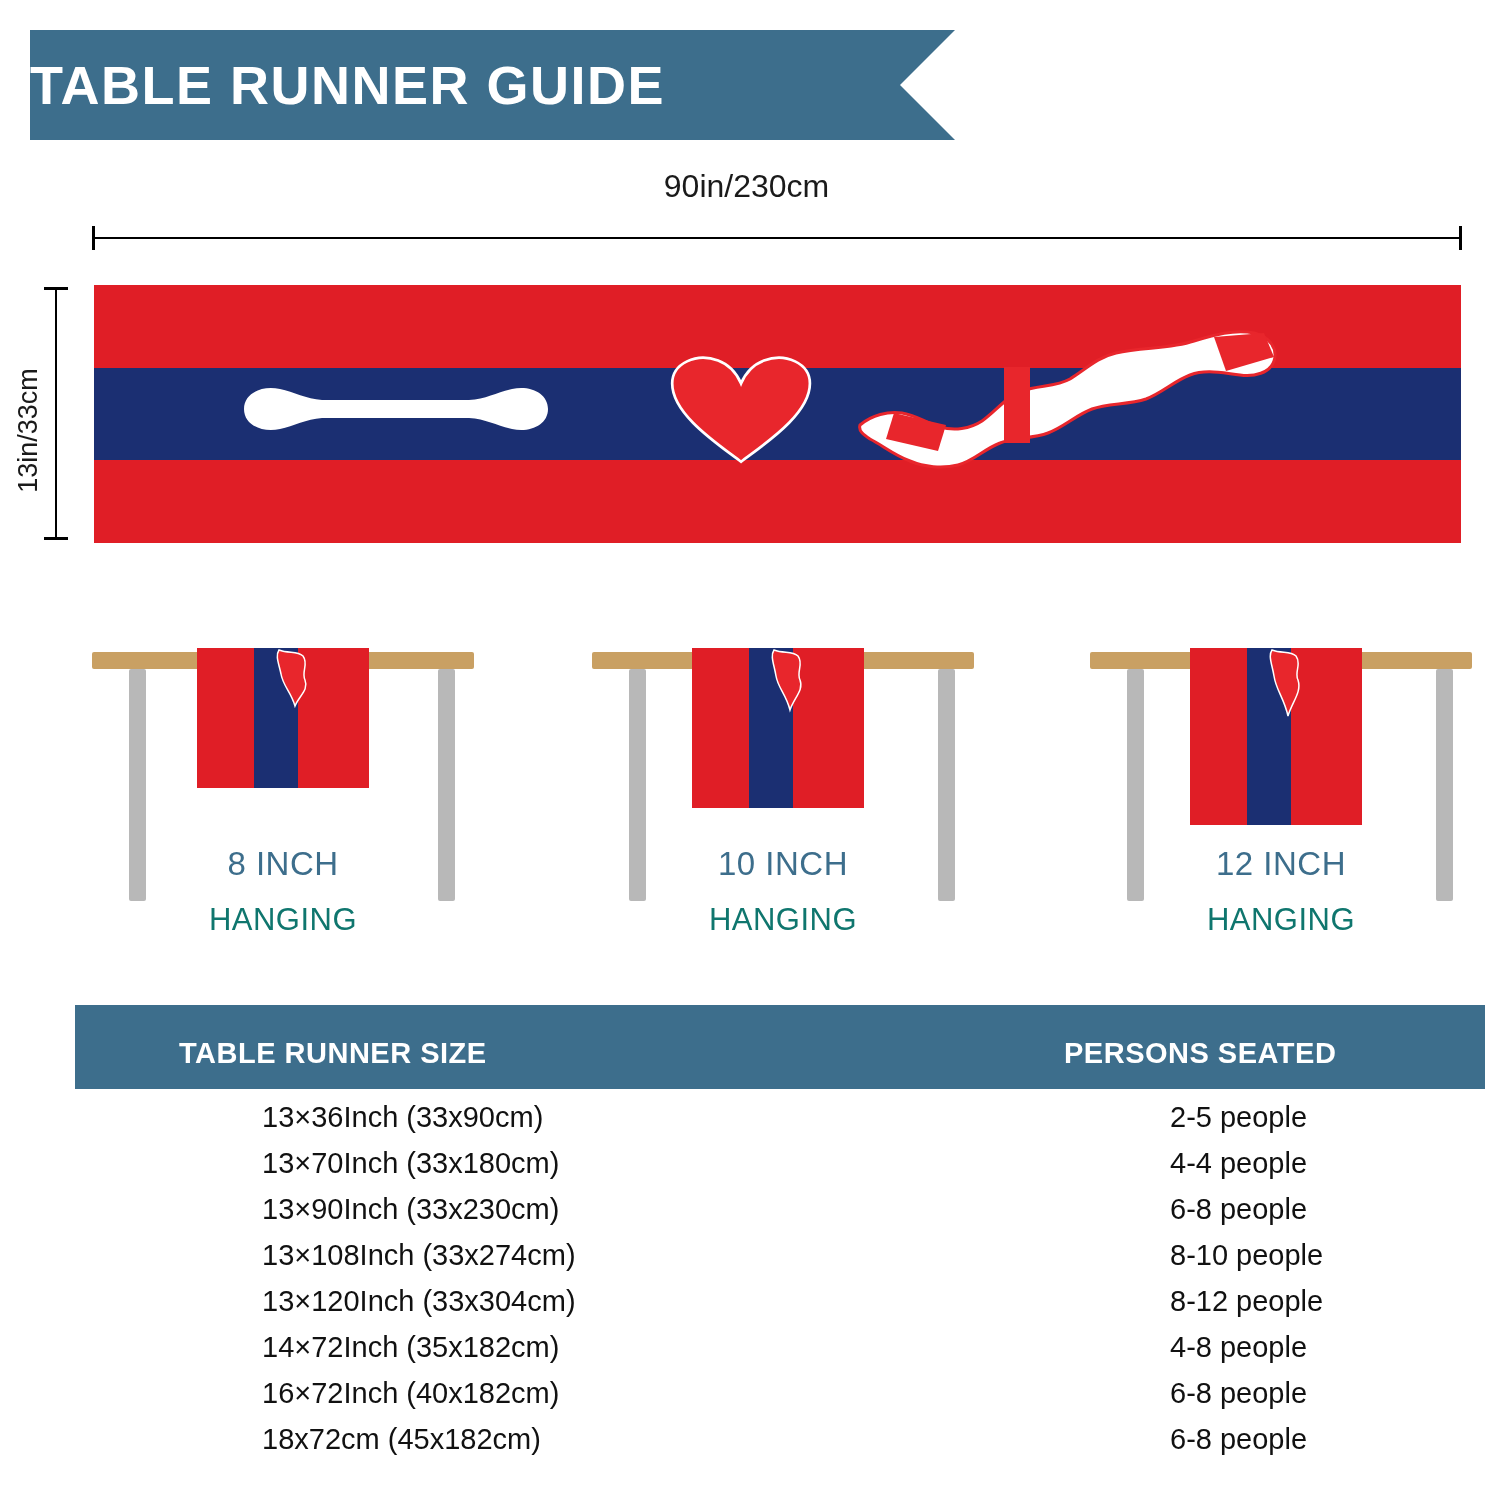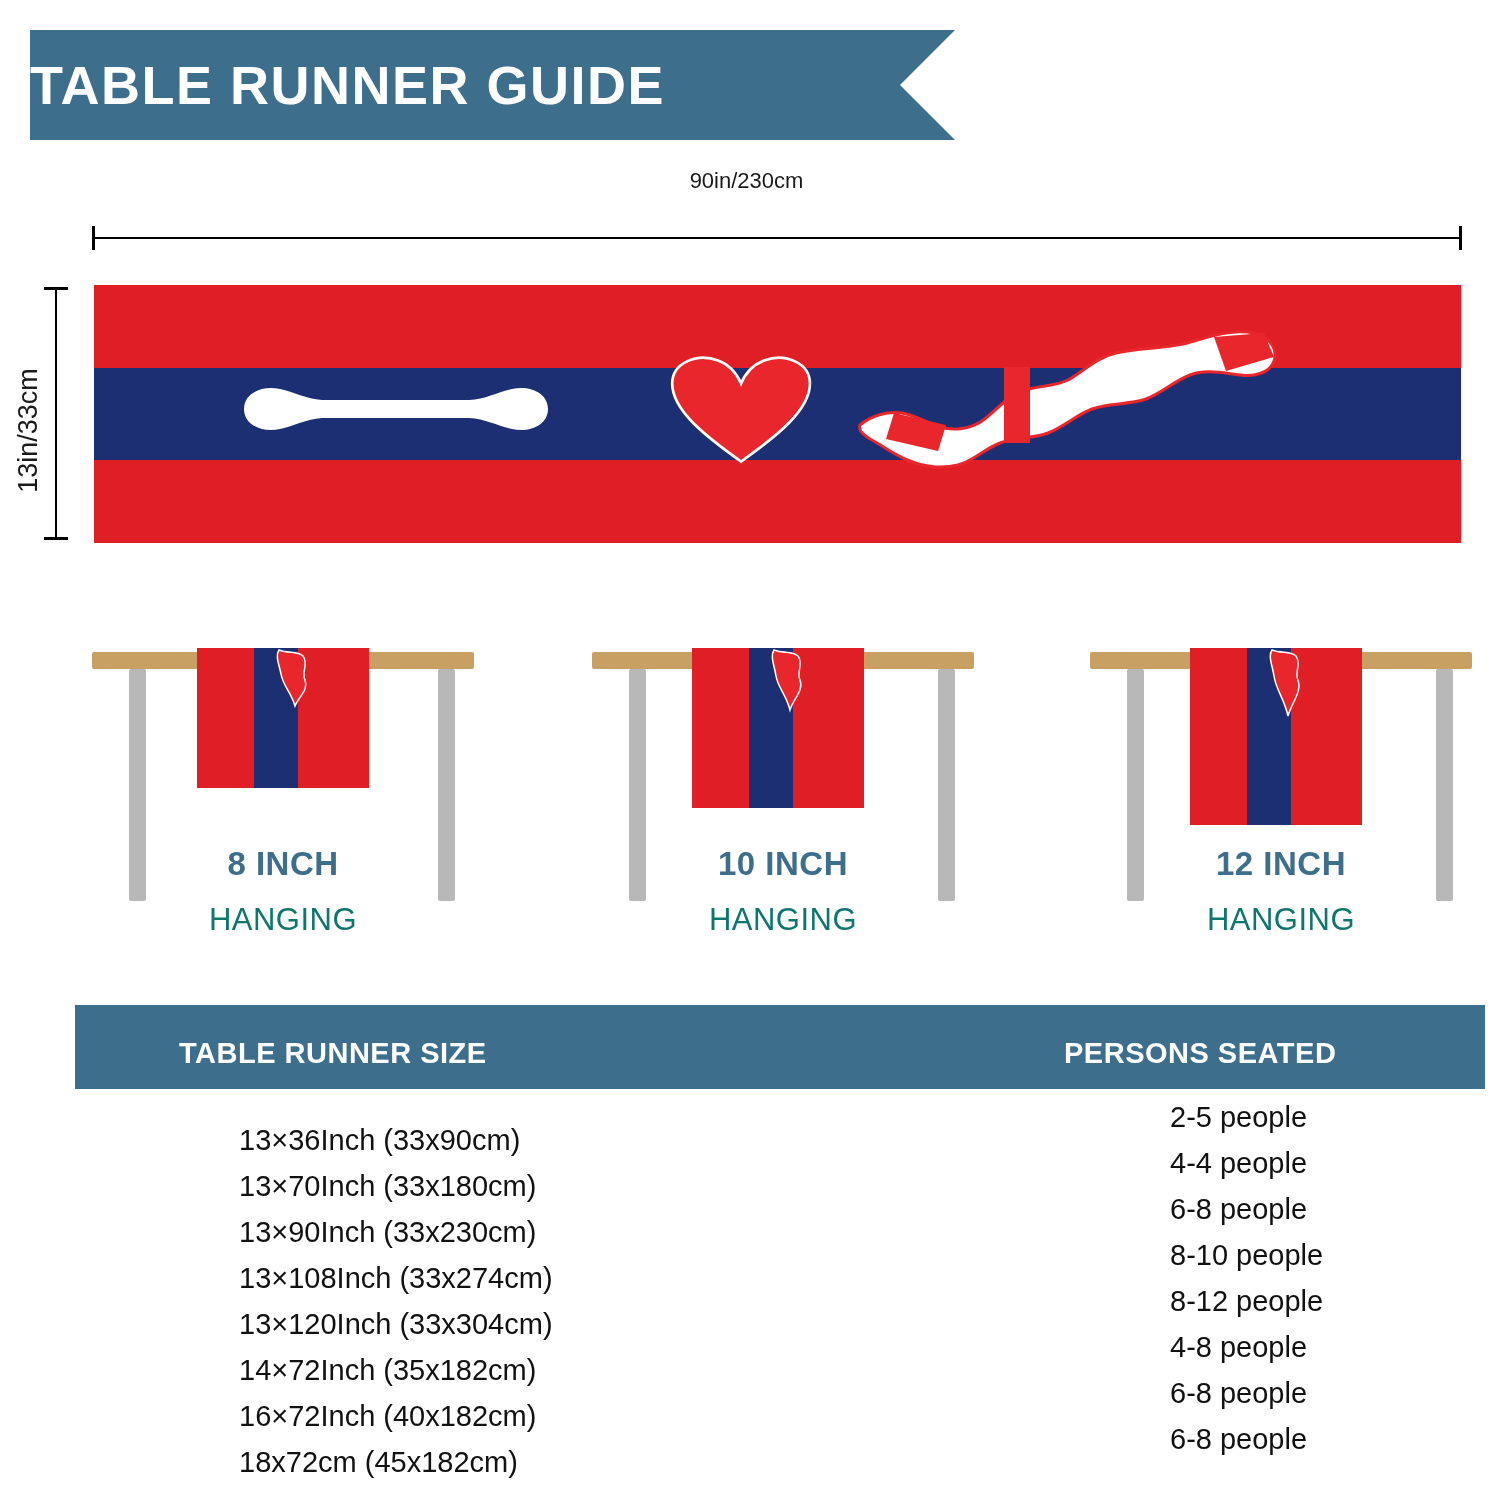--- a/index.html
+++ b/index.html
@@ -45,21 +45,21 @@
     white-space: nowrap;
   }
 
   
   .dim-top-label {
     position: absolute;
     left: 0;
     top: 168px;
     width: 1493px;
     text-align: center;
-    font-size: 22px;
+    font-size: 32px;
     color: #1a1a1a;
   }
   .dim-top-rule {
     position: absolute;
     left: 92px;
     top: 237px;
     width: 1370px;
     height: 2px;
     background: #000;
   }
@@ -192,21 +192,21 @@
     position: absolute;
     left: 0;
     top: 205px;
     width: 382px;
     text-align: center;
   }
   .tg-caption.c2 { top: 205px; }
   .tg-caption.c3 { top: 205px; }
   .tg-size {
     font-size: 33px;
-    font-weight: bold;
+    font-weight: normal;
     color: #3d6e8c;
     letter-spacing: 0.5px;
   }
   .tg-sub {
     font-size: 31px;
     color: #0f766e;
     letter-spacing: 0.5px;
     margin-top: 19px;
   }
 
@@ -245,25 +245,24 @@
   .st-body {
     position: relative;
     padding-top: 12px;
   }
   .st-row {
     height: 46px;
     position: relative;
   }
   .st-cell-size {
     position: absolute;
-    left: 164px;
+    left: 187px;
     font-size: 29px;
     color: #111;
     white-space: nowrap;
-    margin-top: 23px;
   }
   .st-cell-persons {
     position: absolute;
     left: 1095px;
     font-size: 29px;
     color: #111;
     white-space: nowrap;
   }
 </style>
 </head>

